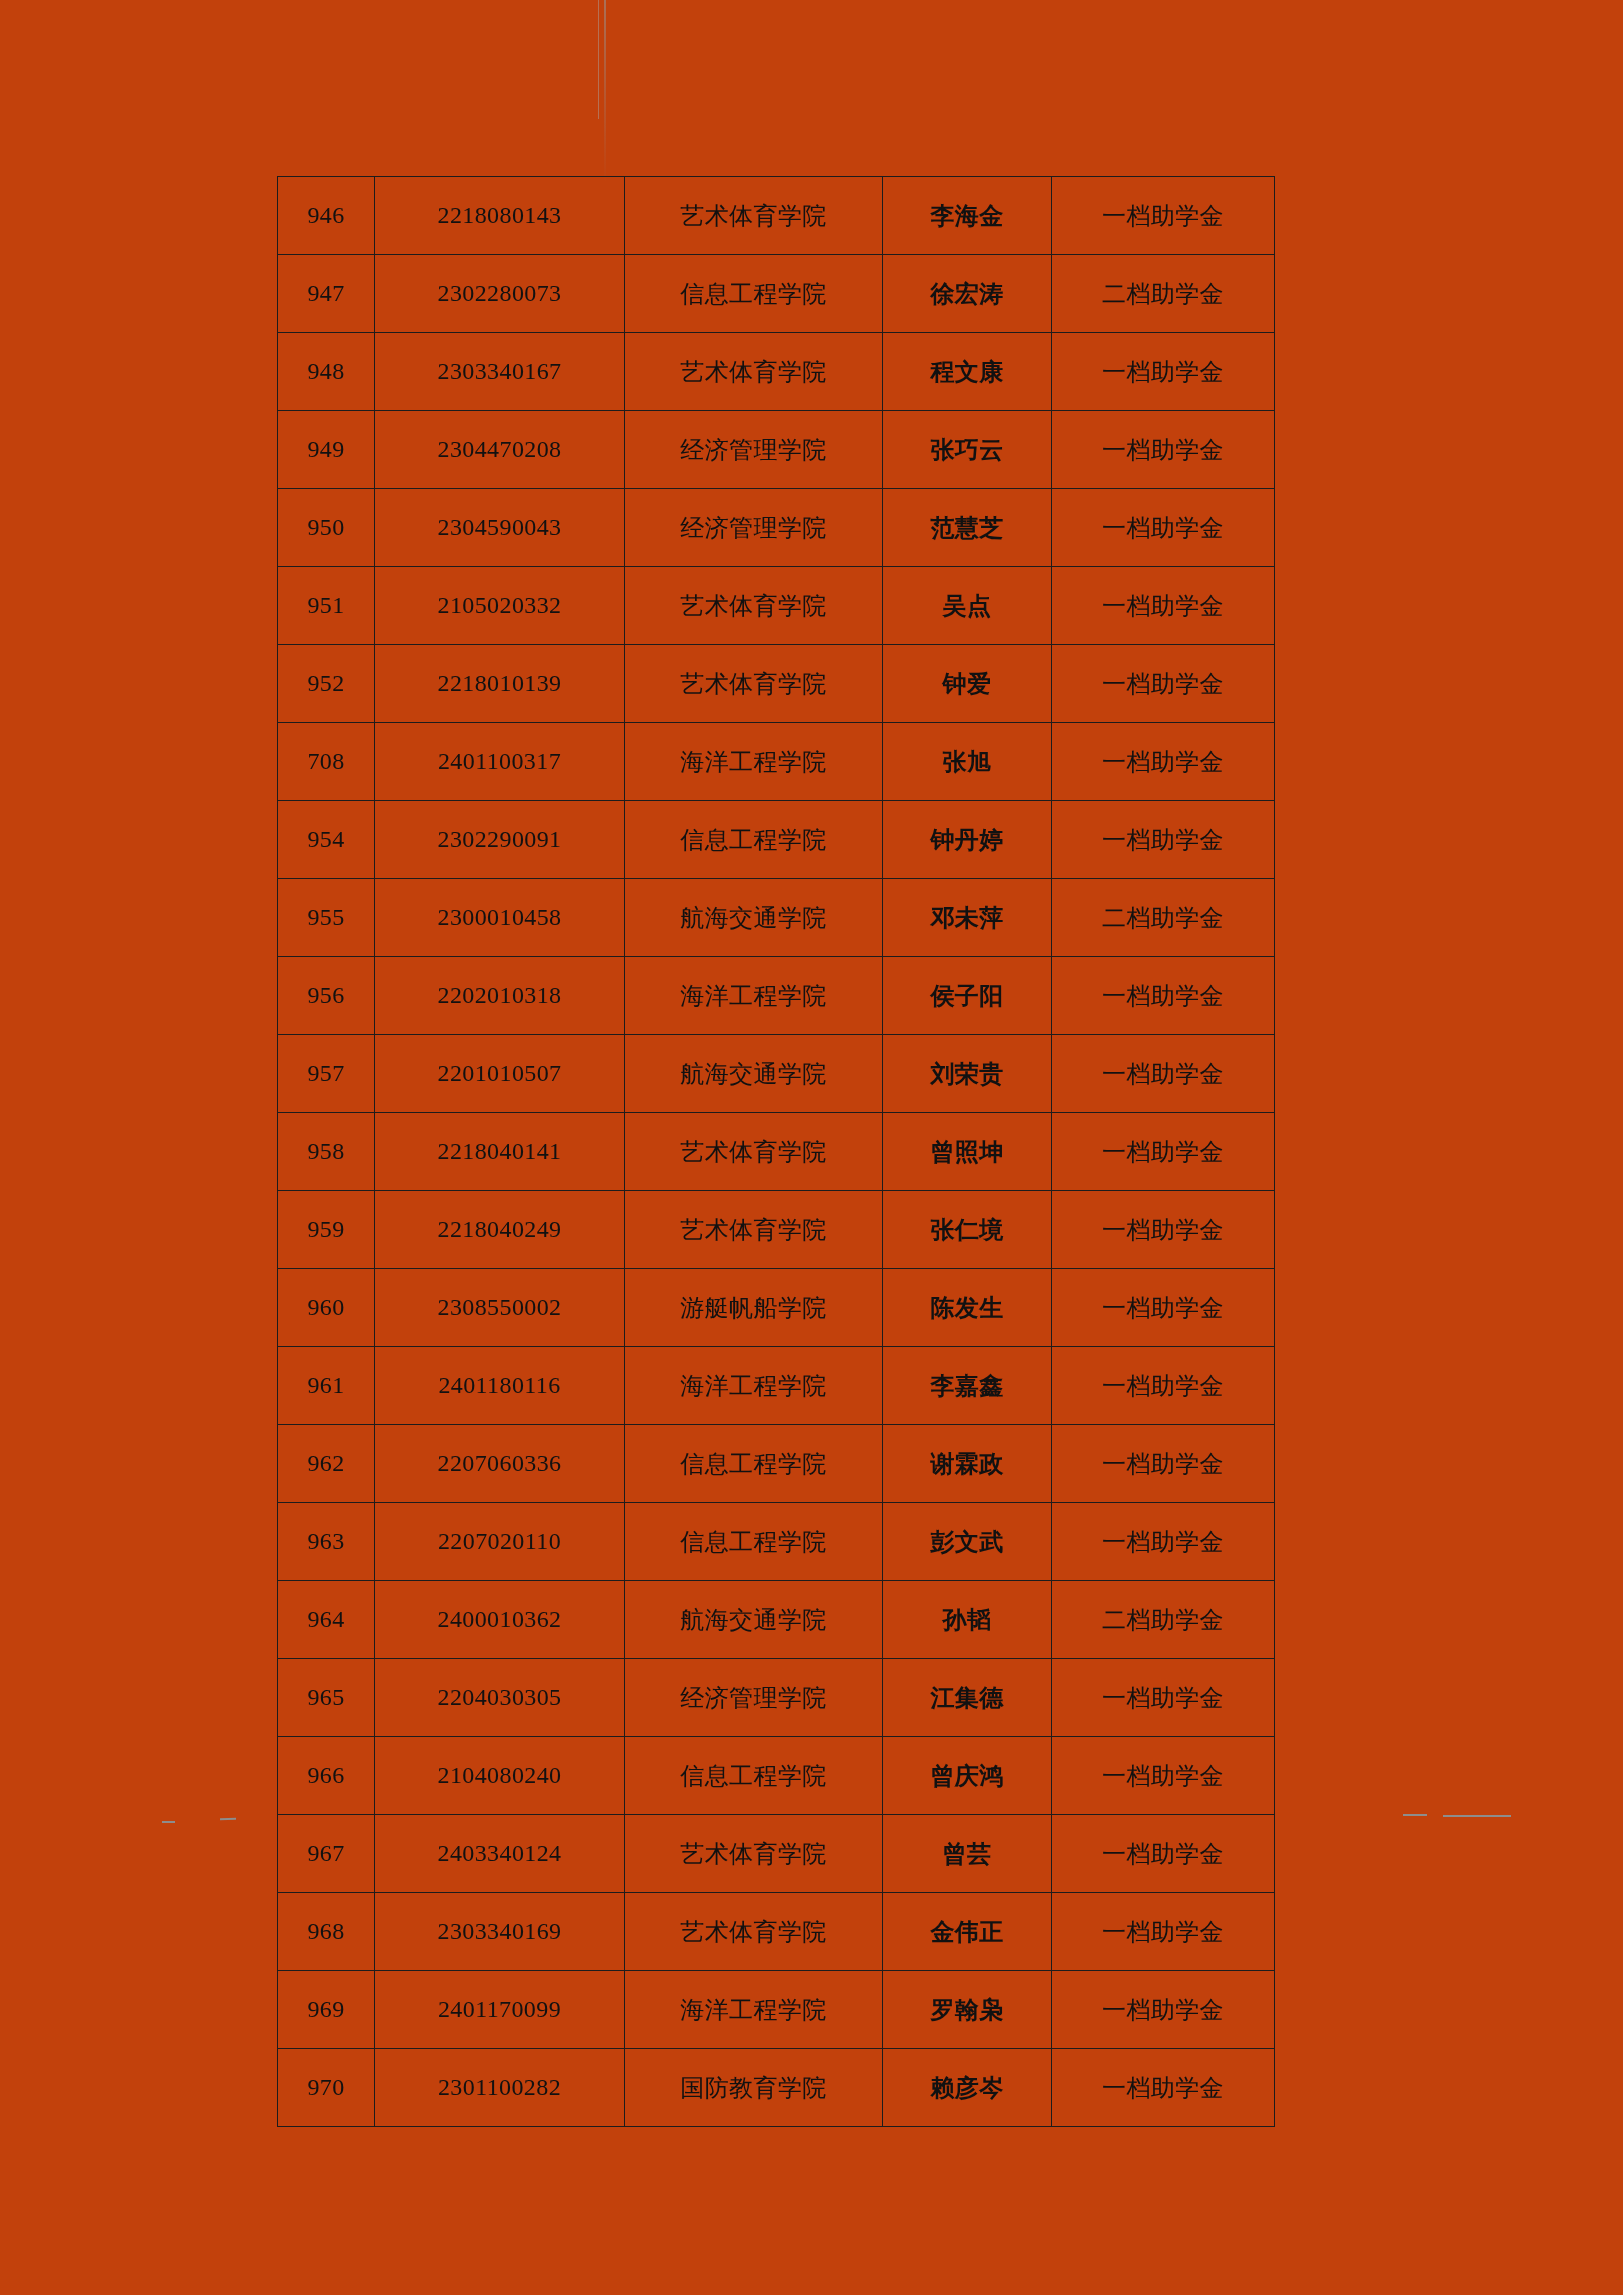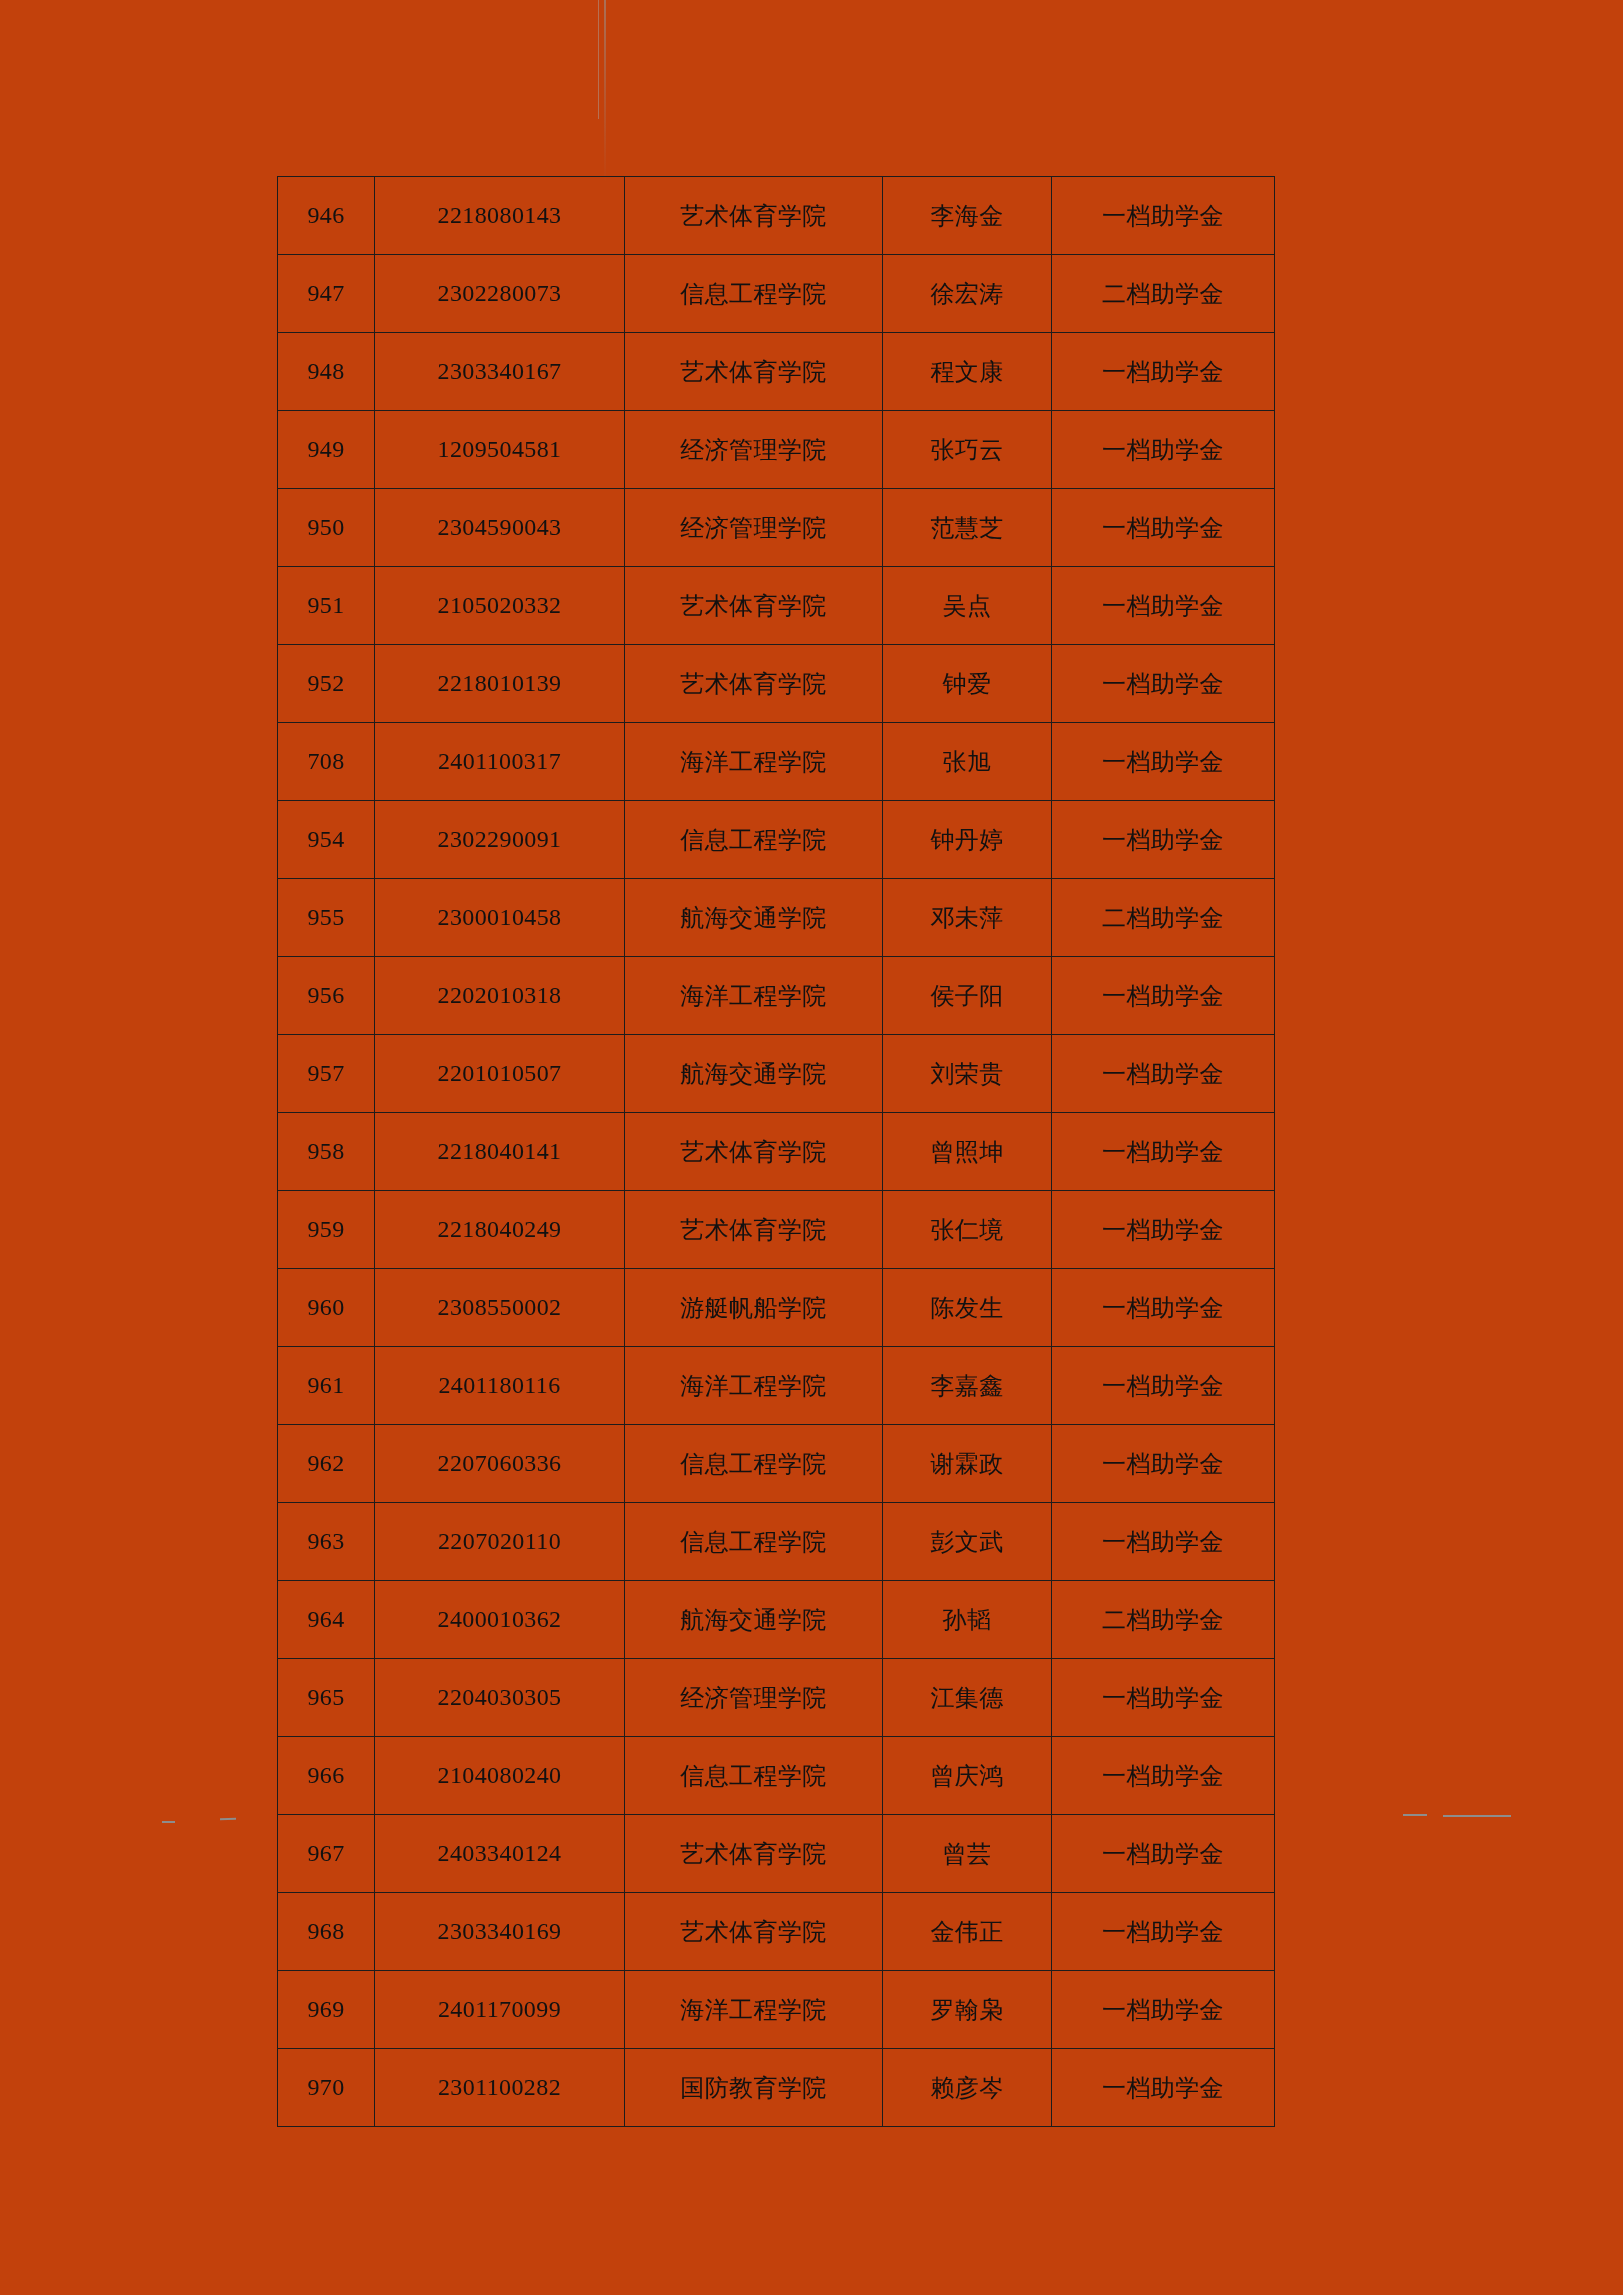--- a/index.html
+++ b/index.html
@@ -62,21 +62,21 @@
     text-align: center;
     vertical-align: middle;
     font-size: 24px;
     color: #111111;
     letter-spacing: 0.4px;
     font-family: "Liberation Serif", "DejaVu Serif", serif;
   }
   td.c-index { width: 94px; }
   td.c-id    { width: 247px; letter-spacing: 0.8px; margin-left: 31px; }
   td.c-college { width: 255px; }
-  td.c-name  { width: 166px; }
+  td.c-name  { width: 166px; font-weight: bold; }
   td.c-grant { width: 220px; }
 </style>
 </head>
 <body>
 
 <div class="page">
   <div class="fold-line"></div>
   <div class="fold-line2"></div>
   <div class="mark l1"></div>
   <div class="mark l2"></div>
@@ -101,21 +101,21 @@
       </tr>
       <tr>
         <td class="c-index">948</td>
         <td class="c-id">2303340167</td>
         <td class="c-college">艺术体育学院</td>
         <td class="c-name">程文康</td>
         <td class="c-grant">一档助学金</td>
       </tr>
       <tr>
         <td class="c-index">949</td>
-        <td class="c-id">1209504581</td>
+        <td class="c-id">2304470208</td>
         <td class="c-college">经济管理学院</td>
         <td class="c-name">张巧云</td>
         <td class="c-grant">一档助学金</td>
       </tr>
       <tr>
         <td class="c-index">950</td>
         <td class="c-id">2304590043</td>
         <td class="c-college">经济管理学院</td>
         <td class="c-name">范慧芝</td>
         <td class="c-grant">一档助学金</td>

